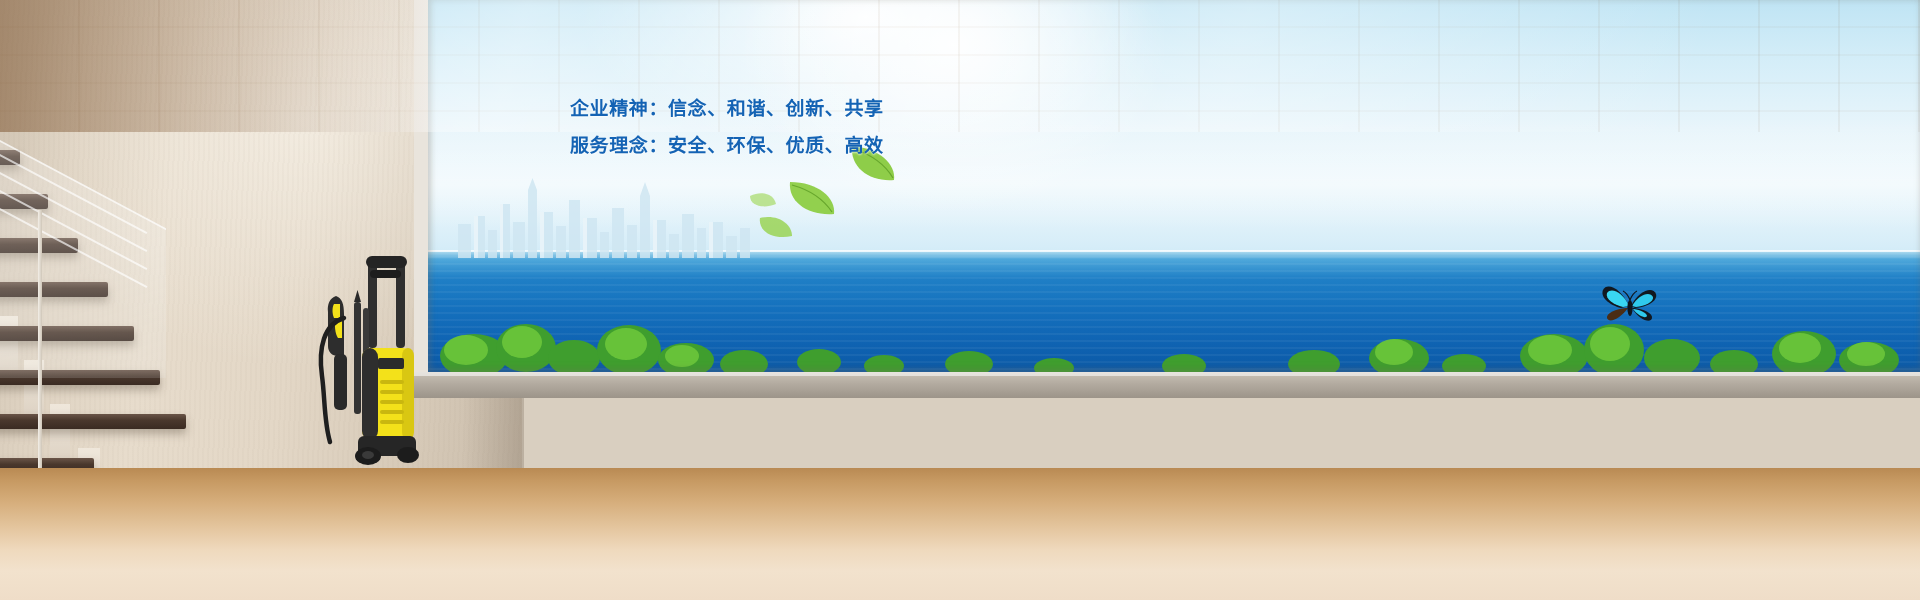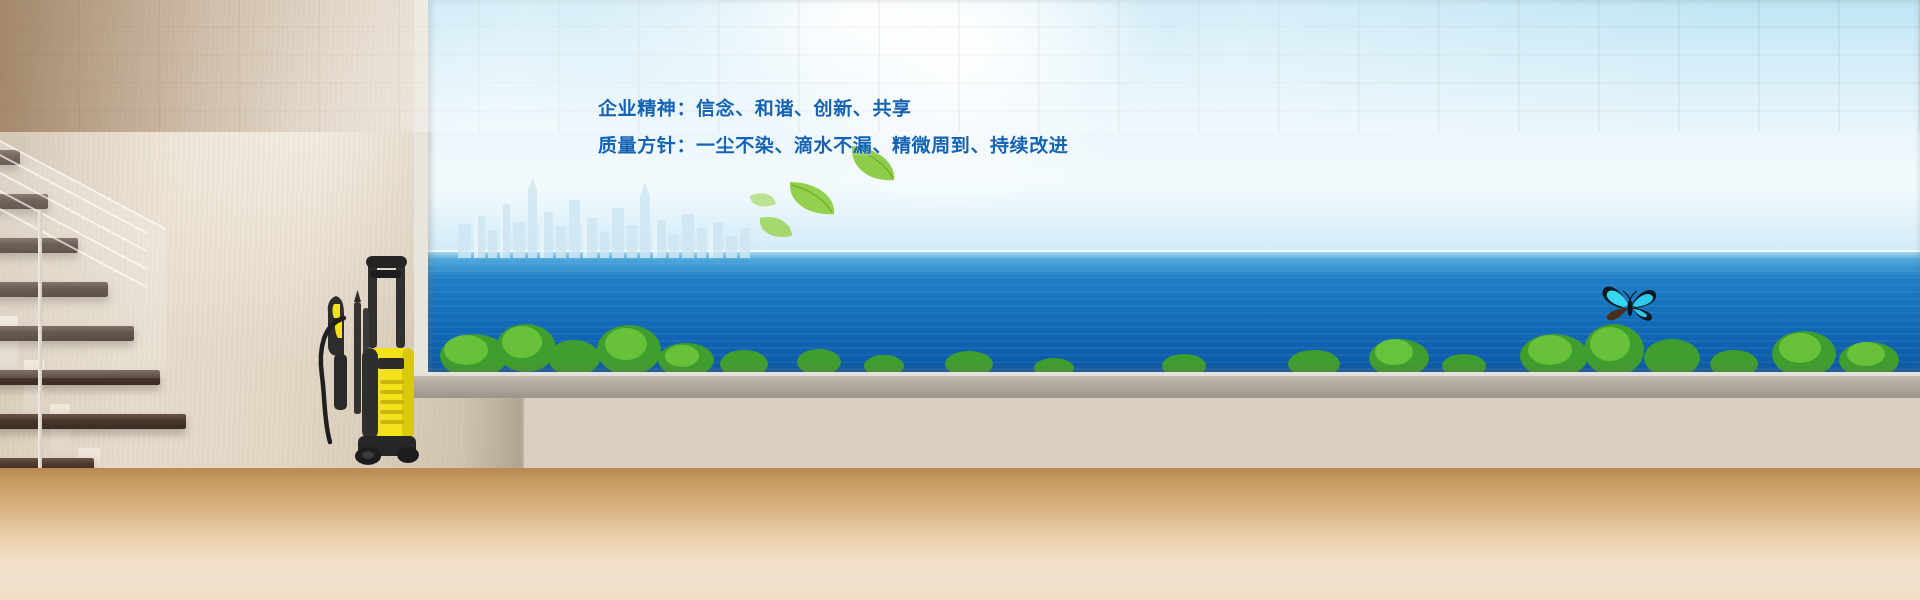--- a/index.html
+++ b/index.html
@@ -150,21 +150,21 @@
     background:linear-gradient(180deg,#c9c2b6 0%, #b3aba0 45%, #9c9489 100%);
   }
   #skirting-hl{
     position:absolute; left:414px; top:372px; width:1506px; height:4px;
     background:rgba(255,255,255,.55);
   }
 
   
   #mission-text{
     position:absolute;
-    left:598px; top:90px;
+    left:570px; top:90px;
     width:880px;
   }
   .mission-line{
     color:#1463b4;
     font-family:"Liberation Sans","DejaVu Sans",sans-serif;
     font-size:19px;
     font-weight:700;
     line-height:37px;
     letter-spacing:.6px;
     white-space:nowrap;
@@ -357,16 +357,16 @@
     <rect x="68" y="106" width="26" height="11" rx="2" fill="#2b2b2b"></rect>
 
     <rect x="48" y="184" width="58" height="20" rx="6" fill="#262626"></rect>
     <ellipse cx="58" cy="204" rx="13" ry="9" fill="#1c1c1c"></ellipse>
     <ellipse cx="98" cy="203" rx="11" ry="8" fill="#1c1c1c"></ellipse>
     <ellipse cx="58" cy="203" rx="6" ry="4" fill="#3a3a3a"></ellipse>
   </svg>
 
   <div id="mission-text">
     <div class="mission-line">企业精神：信念、和谐、创新、共享</div>
-    <div class="mission-line">质量方针：一尘不染、滴水不漏、精微周到、持续改进</div>
+    <div class="mission-line">服务理念：安全、环保、优质、高效</div>
   </div>
 
 </div>
 
 </body></html>

